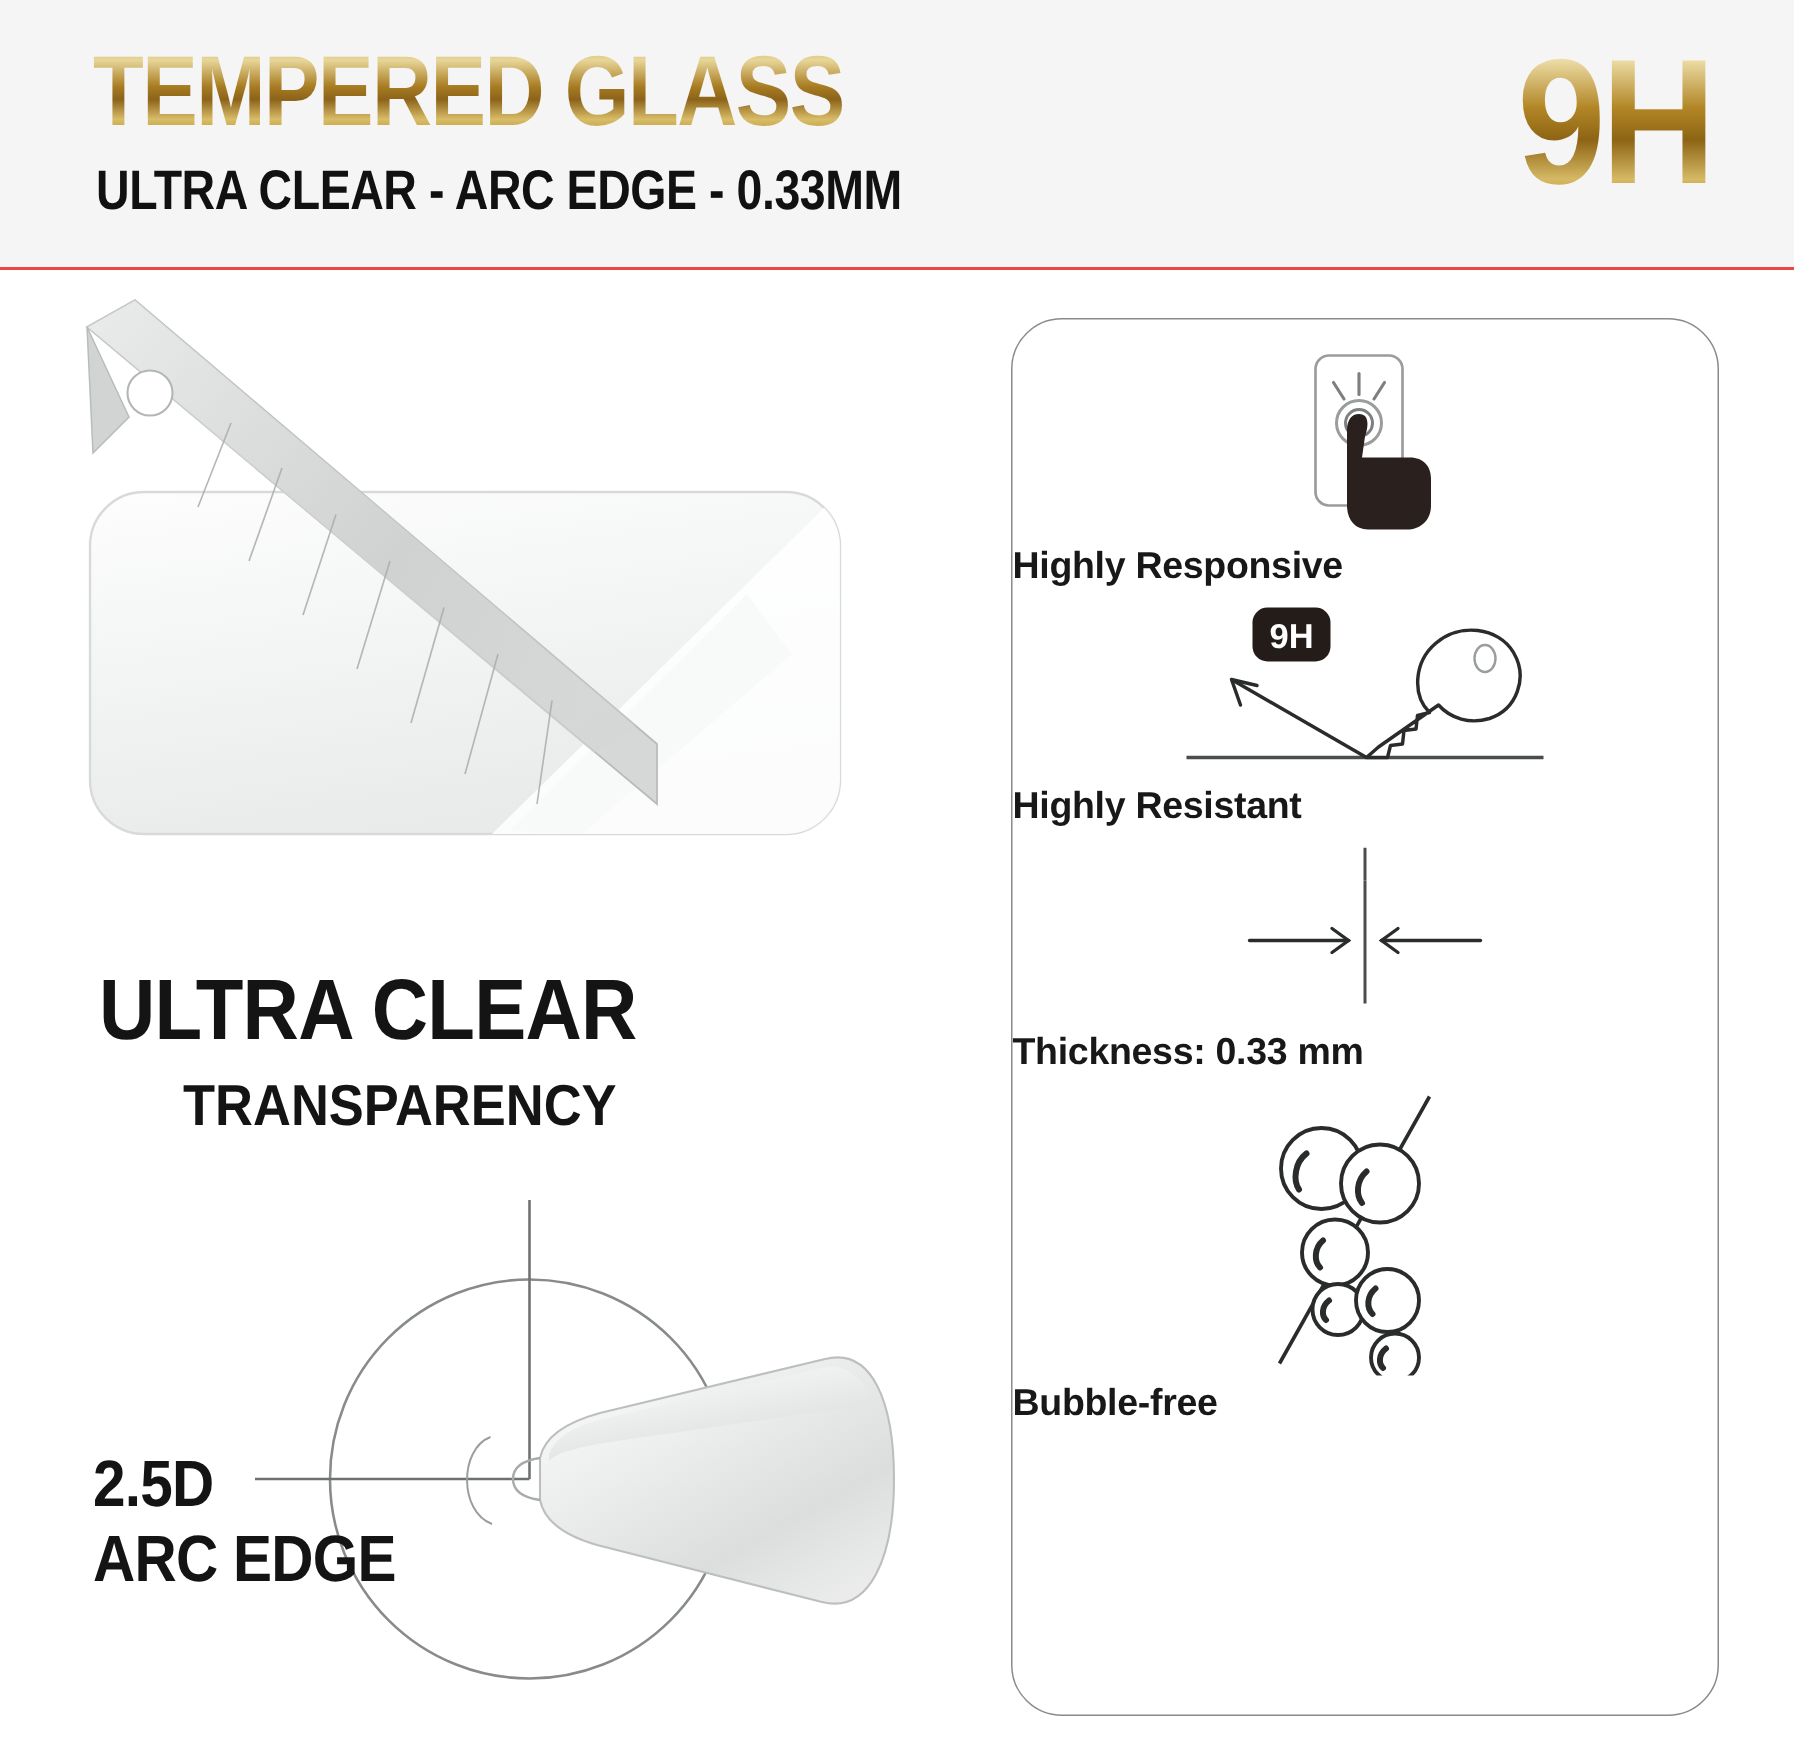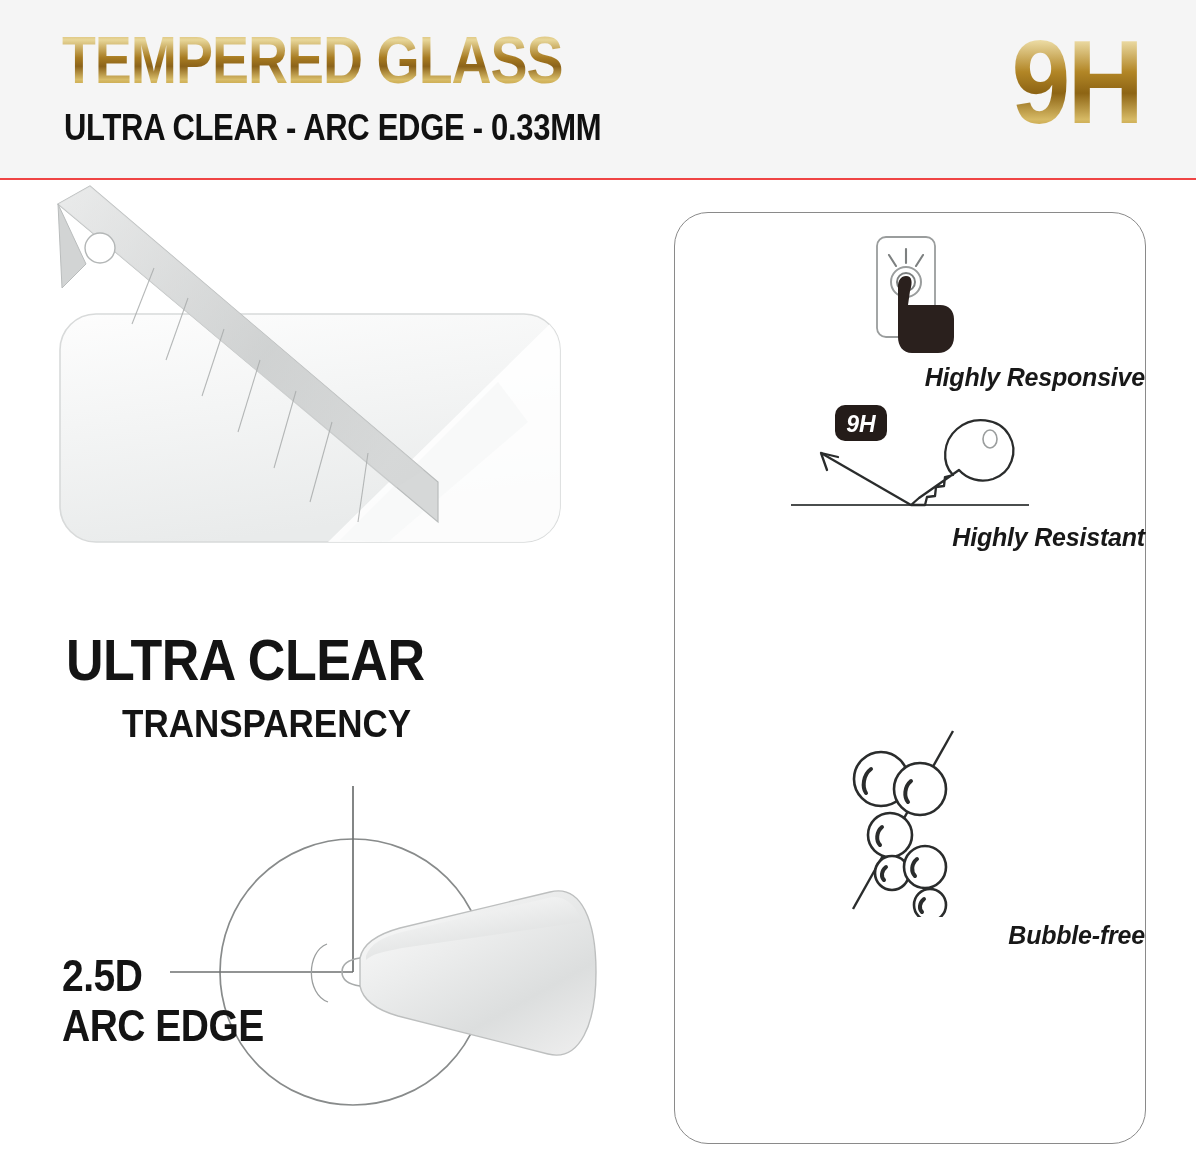--- a/index.html
+++ b/index.html
@@ -87,21 +87,21 @@
     background-clip: text;
     color: transparent;
     -webkit-text-fill-color: transparent;
     transform: scaleY(1.12);
     transform-origin: right top;
   }
 
   
   #left-panel {
     position: absolute;
-    left: 0; top: 172px;
+    left: 0; top: 186px;
     width: 660px; height: 975px;
   }
 
   #blade-glass-illu {
     position: absolute;
     left: 28px; top: 10px;
     width: 600px; height: 420px;
   }
 
   #ultra-clear-heading {
@@ -164,22 +164,21 @@
     width: 472px; height: 932px;
     border: 1.6px solid #8a8a8a;
     border-radius: 34px;
     box-sizing: border-box;
     background: #ffffff;
   }
   .feature {
     position: absolute;
     left: 0;
     width: 100%;
-    text-align: right;
-    font-style: italic;
+    text-align: left;
   }
   .feature-icon {
     display: block;
     margin: 0 auto;
   }
   .feature-label {
     display: block;
     font-size: 25px;
     font-weight: bold;
     color: #181818;
@@ -346,20 +345,36 @@
                  C188,14 214,17 224,34
                  C234,51 226,72 208,78
                  C195,82 182,78 174,69
                  L134,97 Z"></path>
         <ellipse cx="205" cy="38" rx="7" ry="9" fill="none" stroke="#9a9d9d" stroke-width="1.6"></ellipse>
       </g>
     </svg>
     <span class="feature-label">Highly Resistant</span>
   </div>
 
+  <div class="feature" id="feat-thickness">
+    <svg class="feature-icon" width="230" height="118" viewBox="0 0 230 118" xmlns="http://www.w3.org/2000/svg">
+
+      <line x1="115" y1="0" x2="115" y2="22" stroke="#4a4d4d" stroke-width="2"></line>
+      <line x1="115" y1="22" x2="115" y2="104" stroke="#4a4d4d" stroke-width="2"></line>
+      <g stroke="#2a2c2c" stroke-width="2.2" fill="none" stroke-linecap="round">
+        <line x1="38" y1="62" x2="104" y2="62"></line>
+        <path d="M93,54 L104,62 L93,70"></path>
+      </g>
+      <g stroke="#2a2c2c" stroke-width="2.2" fill="none" stroke-linecap="round">
+        <line x1="192" y1="62" x2="126" y2="62"></line>
+        <path d="M137,54 L126,62 L137,70"></path>
+      </g>
+    </svg>
+    <span class="feature-label">Thickness:   0.33 mm</span>
+  </div>
 
   <div class="feature" id="feat-bubble">
     <svg class="feature-icon" width="170" height="192" viewBox="0 0 170 192" xmlns="http://www.w3.org/2000/svg">
 
       <line x1="128" y1="6" x2="28" y2="184" stroke="#2a2c2c" stroke-width="2.4"></line>
       <g fill="#ffffff" stroke="#2a2c2c" stroke-width="2.6">
         <circle cx="56" cy="54" r="27"></circle>
         <circle cx="95" cy="64" r="26"></circle>
         <circle cx="65" cy="110" r="22"></circle>
         <circle cx="67" cy="148" r="17"></circle>

